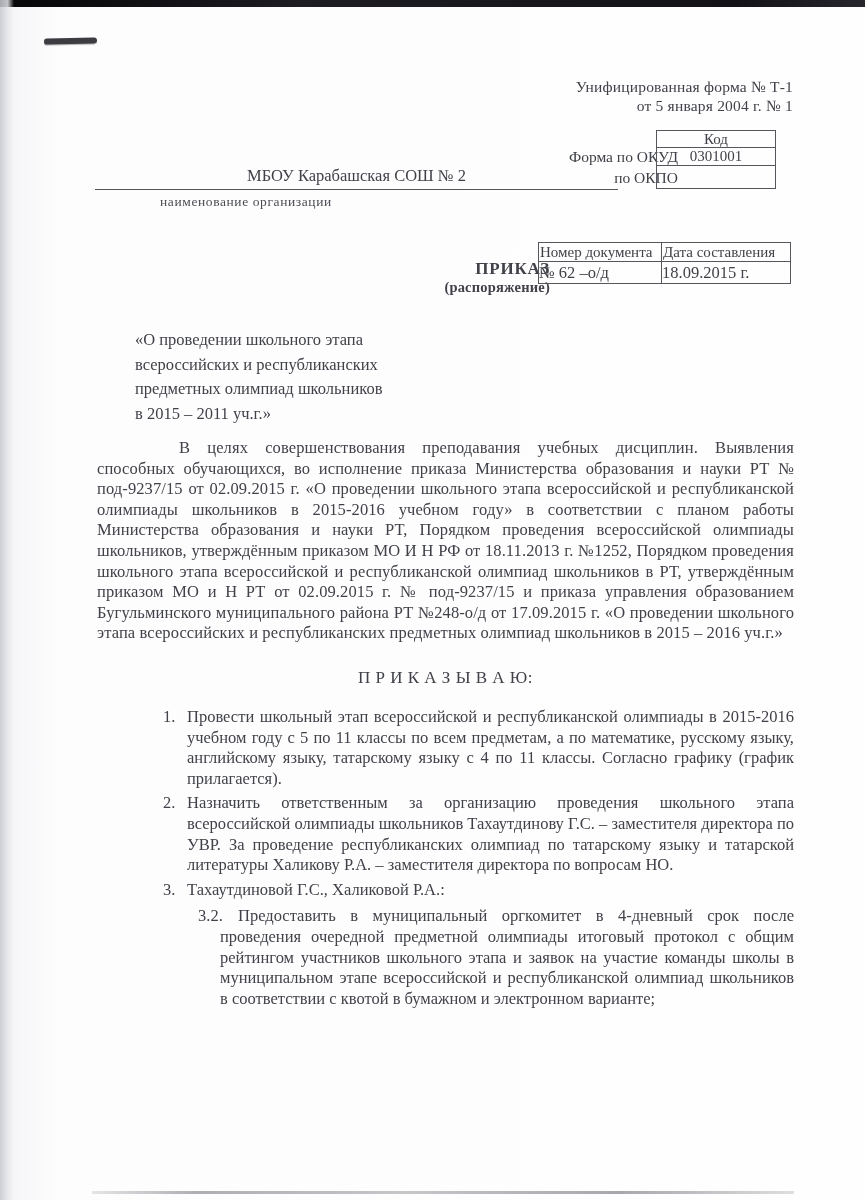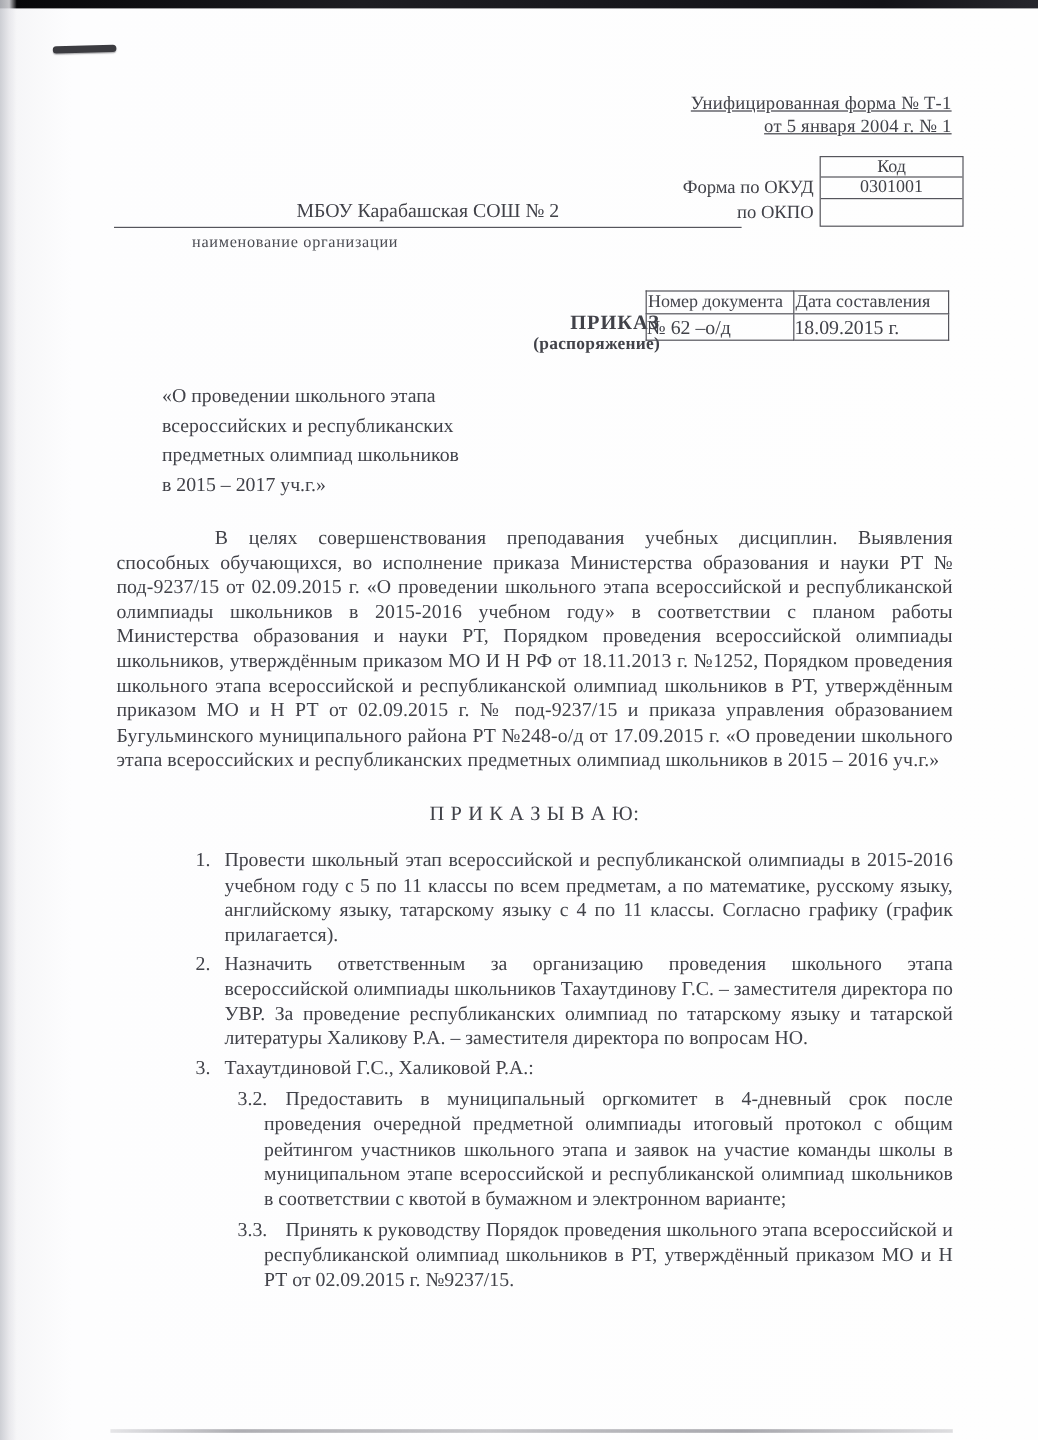--- a/index.html
+++ b/index.html
@@ -37,26 +37,25 @@
       rgba(95,95,105,.15), rgba(95,95,105,.5) 15%, rgba(95,95,105,.35) 45%,
       rgba(95,95,105,.55) 75%, rgba(95,95,105,.2));
     filter: blur(.4px);
   }
 
   
   .form-meta {
     position: absolute; top: 78px; right: 72px;
     text-align: right; font-size: 15.5px; line-height: 18.5px;
     letter-spacing: .2px;
-    text-decoration: underline;
   }
 
   
   .code-box {
-    position: absolute; left: 683px; top: 130px; width: 120px;
+    position: absolute; left: 656px; top: 130px; width: 120px;
     border: 1px solid #55555c;
     font-size: 15px; text-align: center;
   }
   .code-cell { height: 18px; line-height: 17px; border-bottom: 1px solid #55555c; }
   .code-cell.head { height: 17px; }
   .code-cell.last { height: 22px; border-bottom: none; }
   .code-label {
     position: absolute; right: 187px; 
     font-size: 15.5px; white-space: nowrap;
   }
@@ -89,21 +88,21 @@
     border: 1.3px solid #55555c; text-align: left;
     font-weight: normal; overflow: hidden; white-space: nowrap;
   }
   .doc-table th { font-size: 15px; height: 19px; padding: 0 1px; }
   .doc-table td { font-size: 16.5px; height: 22px; }
   .doc-table .c1 { width: 123px; }
   .doc-table .c2 { width: 129px; }
 
   
   .subject {
-    position: absolute; left: 135px; top: 318px;
+    position: absolute; left: 135px; top: 328px;
     font-size: 16.5px; line-height: 24.6px;
   }
 
   
   .body-par {
     position: absolute; left: 97px; top: 438px; width: 697px;
     font-size: 16.5px; line-height: 20.6px;
     text-align: justify; text-indent: 82px;
     letter-spacing: .1px;
   }
@@ -162,21 +161,21 @@
       <td class="c1">№ 62 –о/д</td>
       <td class="c2">18.09.2015 г.</td>
     </tr>
   </tbody>
     </table>
 
   <div class="subject">
     <div>«О проведении школьного этапа</div>
     <div>всероссийских и республиканских</div>
     <div>предметных олимпиад школьников</div>
-    <div>в 2015 – 2017 уч.г.»</div>
+    <div>в 2015 – 2011 уч.г.»</div>
   </div>
 
   <div class="body-par">В целях совершенствования преподавания учебных дисциплин. Выявления способных обучающихся, во исполнение приказа Министерства образования и науки РТ № под-9237/15 от 02.09.2015 г. «О проведении школьного этапа всероссийской и республиканской олимпиады школьников в 2015-2016 учебном году» в соответствии с планом работы Министерства образования и науки РТ, Порядком проведения всероссийской олимпиады школьников, утверждённым приказом МО И Н РФ от 18.11.2013 г. №1252, Порядком проведения школьного этапа всероссийской и республиканской олимпиад школьников в РТ, утверждённым приказом МО и Н РТ от 02.09.2015 г. № под-9237/15 и приказа управления образованием Бугульминского муниципального района РТ №248-о/д от 17.09.2015 г. «О проведении школьного этапа всероссийских и республиканских предметных олимпиад школьников в 2015 – 2016 уч.г.»</div>
 
   <div class="resolution">П Р И К А З Ы В А Ю:</div>
 
   <div class="list">
     <div class="item">
       <span class="num">1.</span>
       <span>Провести школьный этап всероссийской и республиканской олимпиады в 2015-2016 учебном году с 5 по 11 классы по всем предметам, а по математике, русскому языку, английскому языку, татарскому языку с 4 по 11 классы. Согласно графику (график прилагается).</span>
@@ -185,22 +184,18 @@
       <span class="num">2.</span>
       <span>Назначить ответственным за организацию проведения школьного этапа всероссийской олимпиады школьников Тахаутдинову Г.С. – заместителя директора по УВР. За проведение республиканских олимпиад по татарскому языку и татарской литературы Халикову Р.А. – заместителя директора по вопросам НО.</span>
     </div>
     <div class="item">
       <span class="num">3.</span>
       <span>Тахаутдиновой Г.С., Халиковой Р.А.:</span>
       <div class="subitem">
         <span class="num">3.2.</span>
         <span>Предоставить в муниципальный оргкомитет в 4-дневный срок после проведения очередной предметной олимпиады итоговый протокол с общим рейтингом участников школьного этапа и заявок на участие команды школы в муниципальном этапе всероссийской и республиканской олимпиад школьников в соответствии с квотой в бумажном и электронном варианте;</span>
       </div>
-      <div class="subitem">
-        <span class="num">3.3.</span>
-        <span>Принять к руководству Порядок проведения школьного этапа всероссийской и республиканской олимпиад школьников в РТ, утверждённый приказом МО и Н РТ от 02.09.2015 г. №9237/15.</span>
-      </div>
     </div>
   </div>
 
   <div class="scan-bottom-line"></div>
 
 </div>
 
 </body></html>

